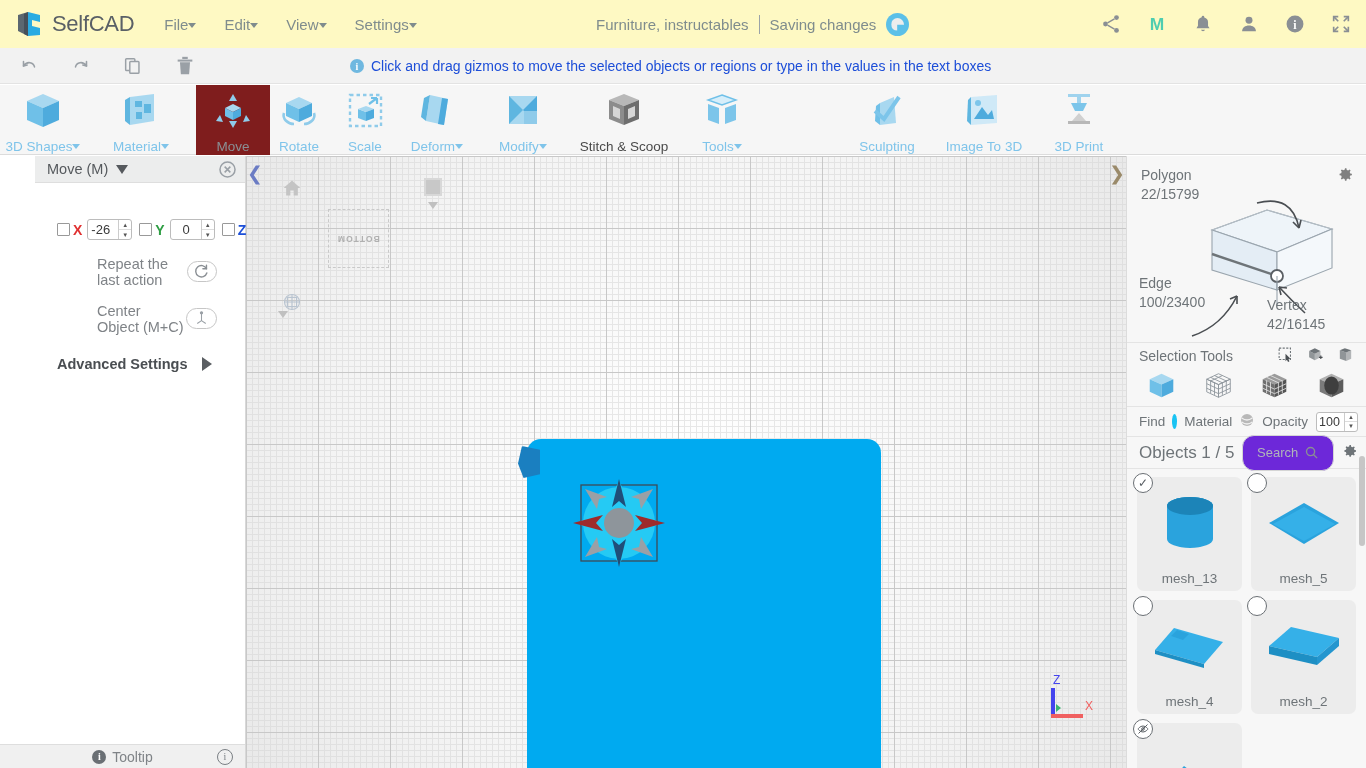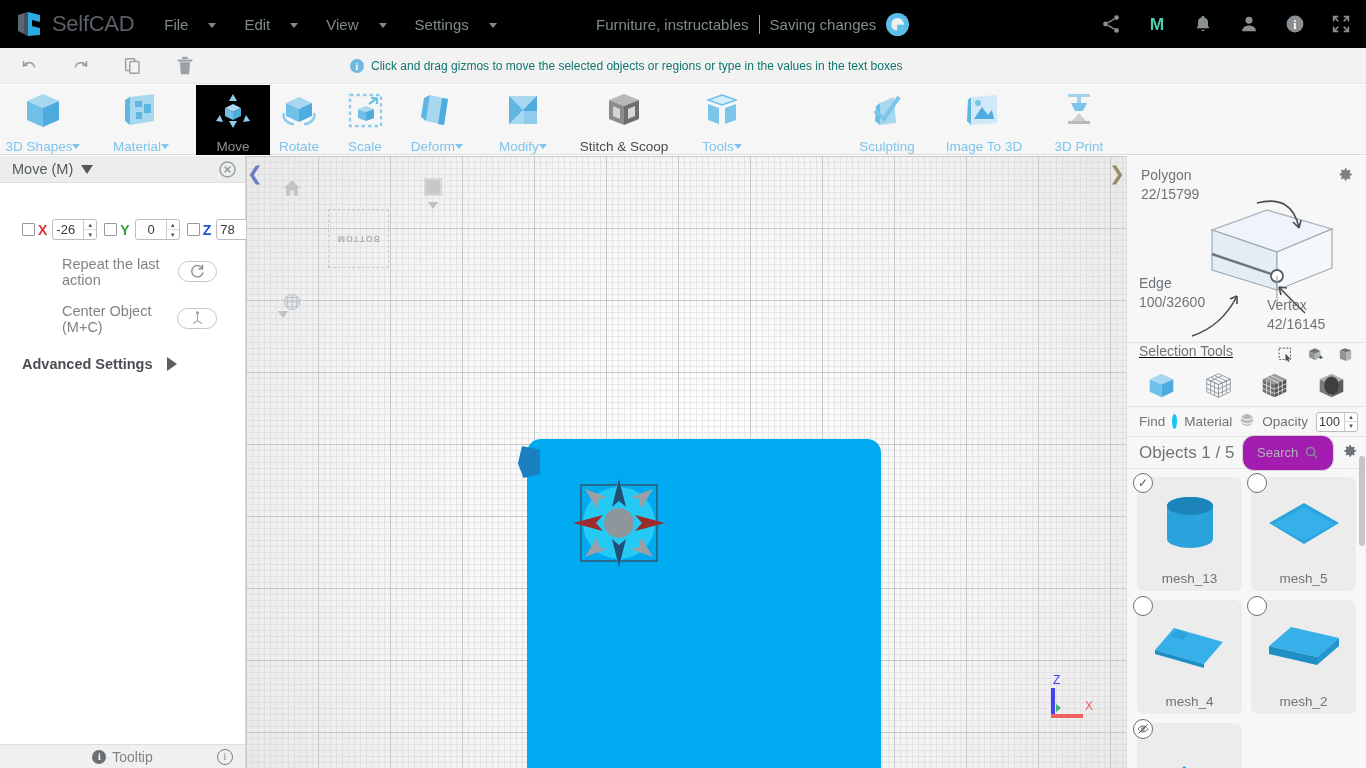--- a/index.html
+++ b/index.html
@@ -6,29 +6,29 @@
   html, body {
     width: 1366px; height: 768px;
     font-family: "Liberation Sans", sans-serif;
     background: #ffffff; overflow: hidden;
   }
   #app { position: relative; width: 1366px; height: 768px; }
 
   
   .topbar {
     position: absolute; left: 0; top: 0; width: 1366px; height: 48px;
-    background: #000000; display: flex; align-items: center;
+    background: #fef9c3; display: flex; align-items: center;
   }
   .logo-wrap { display: flex; align-items: center; padding-left: 14px; gap: 8px; }
   .logo-mark { width: 30px; height: 30px; position: relative; }
   .logo-text { font-size: 22px; color: #5a6066; letter-spacing: -0.3px; }
   .menu { display: flex; align-items: center; margin-left: 30px; gap: 28px; }
   .menu-item {
     font-size: 15px; color: #7f8c8d; cursor: default;
-    display: flex; align-items: center; gap: 20px;
+    display: flex; align-items: center; gap: 0;
   }
   .caret-d {
     width: 0; height: 0; border-left: 4px solid transparent;
     border-right: 4px solid transparent; border-top: 5px solid #7f8c8d;
     display: inline-block; margin-top: 2px;
   }
   .doc-center {
     position: absolute; left: 596px; top: 0; height: 48px;
     display: flex; align-items: center; gap: 10px;
   }
@@ -57,39 +57,39 @@
     position: absolute; left: 0; top: 48px; width: 1366px; height: 36px;
     background: #f2f2f2; display: flex; align-items: center;
     border-bottom: 1px solid #e3e3e3;
   }
   .hist-icons { display: flex; align-items: center; gap: 30px; padding-left: 18px; }
   .hist-btn { width: 22px; height: 22px; color: #9aa0a6; }
   .hint {
     position: absolute; left: 350px; top: 0; height: 36px;
     display: flex; align-items: center; gap: 7px;
   }
-  .hint-txt { font-size: 12px; color: #0f766e; }
+  .hint-txt { font-size: 14px; color: #1d4ed8; }
   .info-circle {
     width: 14px; height: 14px; border-radius: 50%; background: #6fb8e0;
     color: #fff; font-size: 10px; font-weight: bold; font-family: "Liberation Serif", serif;
     display: flex; align-items: center; justify-content: center;
   }
 
   
   .ribbon {
     position: absolute; left: 0; top: 85px; width: 1366px; height: 70px;
     background: #f6f6f6; border-bottom: 1px solid #dcdcdc;
   }
   .ribbon-item {
     position: absolute; top: 0; height: 70px; width: 74px;
     display: flex; flex-direction: column; align-items: center;
     justify-content: flex-start; padding-top: 6px; cursor: default;
   }
   .ribbon-item.wide { width: 100px; }
-  .ribbon-item.active { background: #000000; }
+  .ribbon-item.active { background: #7f1d1d; }
   .ri-icon { height: 40px; display: flex; align-items: center; justify-content: center; }
   .ri-label {
     font-size: 13.5px; color: #7fc4ea; margin-top: 8px;
     display: flex; align-items: center; gap: 0; white-space: nowrap;
   }
   .ri-label.dark { color: #4a4a4a; }
   .ri-label.gray { color: #8a8f94; }
   .caret-b {
     width: 0; height: 0; border-left: 4px solid transparent;
     border-right: 4px solid transparent; border-top: 5px solid currentColor;
@@ -99,21 +99,21 @@
     position: absolute; right: 16px; top: 102px;
     width: 122px; height: 33px; border-radius: 17px;
     border: 1px solid #d8d8d8; background: #fff;
     display: flex; align-items: center; justify-content: center; gap: 8px;
   }
   .findtool span { font-size: 14px; color: #a9b0b5; }
 
   
   .leftpanel {
     position: absolute; left: 0; top: 156px; width: 246px; height: 612px;
-    background: #ffffff; border-right: 1px solid #d8d8d8;
+    background: #ffffff; border-right: 1px solid #d8d8d8; padding-left: 35px;
   }
   .lp-header {
     height: 27px; background: #eceded; display: flex; align-items: center;
     padding: 0 8px 0 12px; justify-content: space-between;
     border-bottom: 1px solid #dedede;
   }
   .lp-title { font-size: 14.5px; color: #55595d; display: flex; align-items: center; gap: 8px; }
   .tri-d {
     width: 0; height: 0; border-left: 6px solid transparent;
     border-right: 6px solid transparent; border-top: 9px solid #55595d;
@@ -250,22 +250,22 @@
 
   
   .rightpanel {
     position: absolute; left: 1126px; top: 156px; width: 240px; height: 612px;
     background: #f7f7f7; border-left: 1px solid #dcdcdc;
   }
   .rp-top { position: relative; height: 186px; }
   .gear { position: absolute; right: 12px; top: 10px; color: #808080; }
   .rp-lab { position: absolute; font-size: 14px; color: #6e7478; line-height: 19px; }
   .sel-head {
-    display: flex; justify-content: space-between;
-    padding: 0 12px 0 12px; height: 27px; border-top: 1px solid #e4e4e4; text-decoration: underline;
+    display: flex; align-items: center; justify-content: space-between;
+    padding: 0 12px 0 12px; height: 27px; border-top: 1px solid #e4e4e4;
   }
   .sel-head span { font-size: 14px; color: #6e7478; }
   .sel-head .icons { display: flex; gap: 13px; align-items: center; }
   .modes {
     display: flex; align-items: center; justify-content: space-around;
     height: 38px; border-bottom: 1px solid #e4e4e4; padding: 0 6px;
   }
   .matrow {
     display: flex; align-items: center; height: 30px; padding: 0 8px 0 12px;
     gap: 7px; border-bottom: 1px solid #e4e4e4;
@@ -281,21 +281,21 @@
     color: #3a3a3a; padding: 0 1px 0 2px; background: transparent;
     font-family: "Liberation Sans", sans-serif;
   }
   .objbar {
     display: flex; align-items: center; height: 32px;
     padding: 0 8px 0 12px; gap: 8px; border-bottom: 1px solid #e4e4e4;
   }
   .objbar .cnt { font-size: 17px; color: #6e7478; white-space: nowrap; }
   .searchpill {
     flex: 1; height: 36px; border-radius: 12px; border: 1px solid #d5d5d5;
-    background: #a21caf; display: flex; align-items: center;
+    background: #6d28d9; display: flex; align-items: center;
     justify-content: center; gap: 6px;
   }
   .searchpill span { font-size: 13px; color: #b0b5b9; }
   .objgrid {
     display: grid; grid-template-columns: 1fr 1fr; gap: 9px;
     padding: 8px 10px; height: 334px; overflow: hidden;
   }
   .objcard {
     position: relative; background: #ececec; border-radius: 7px;
     height: 114px; display: flex; flex-direction: column;
@@ -777,21 +777,21 @@
         <path d="M178 157 Q165 145 152 131" fill="none" stroke="#4a4e52" stroke-width="1.6"></path>
         <path d="M152 131 l8 1 m-8 -1 l2 8" stroke="#4a4e52" stroke-width="1.6" fill="none"></path>
       </svg>
 
       <span class="rp-lab" style="left:14px; top:10px">
         <span>Polygon</span><br>
         <span>22/15799</span>
       </span>
       <span class="rp-lab" style="left:12px; top:118px">
         <span>Edge</span><br>
-        <span>100/32600</span>
+        <span>100/23400</span>
       </span>
       <span class="rp-lab" style="left:140px; top:140px">
         <span>Vertex</span><br>
         <span>42/16145</span>
       </span>
     </div>
 
     <div class="sel-head">
       <span>Selection Tools</span>
       <span class="icons">

